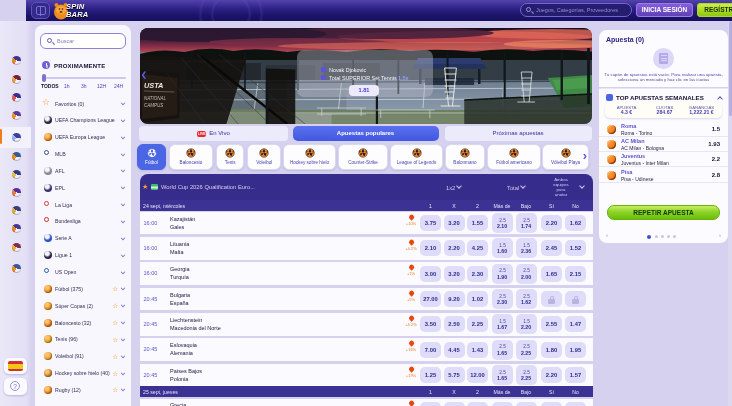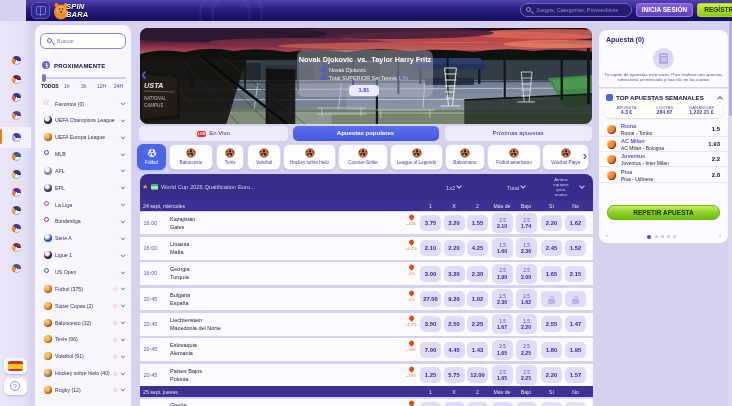--- a/index.html
+++ b/index.html
@@ -299,21 +299,20 @@
         <div class="ico" style="background:radial-gradient(circle at 38% 32%, #ffc070 0 20%, #e8891e 55% 100%); box-shadow:inset -1px -1px 1px rgba(90,40,0,0.5);"></div>
         <div class="lb">Rugby (12)</div>
         <div class="star">☆</div>
         <div class="chev"></div>
       </div>
     </div>
 </div>
 
 <div id="banner"></div>
 <div id="herocard">
-  <h1>Novak Djokovic&nbsp; vs. &nbsp;Taylor Harry Fritz</h1>
   <div class="heroline" style="top:16.5px;"><span class="bx"></span>Novak Djokovic</div>
   <div class="heroline" style="top:24.5px;"><span class="bx"></span>Total SUPERIOR Set Tennis <b style="color:#8f9ff8">1.5x</b></div>
   <div id="herobtn">1.81</div>
 </div>
 <div class="heroarr" style="left:141px;">❮</div>
 
 <div id="tabs">
   <div class="tabcell" id="tab1" style="left:0; width:149px;"><span id="livechip">LIVE</span>En Vivo</div>
   <div class="tabcell" id="tab2" style="left:153.5px; width:146px;">Apuestas populares</div>
   <div class="tabcell" id="tab3" style="left:305.5px; width:147px;">Próximas apuestas</div>

